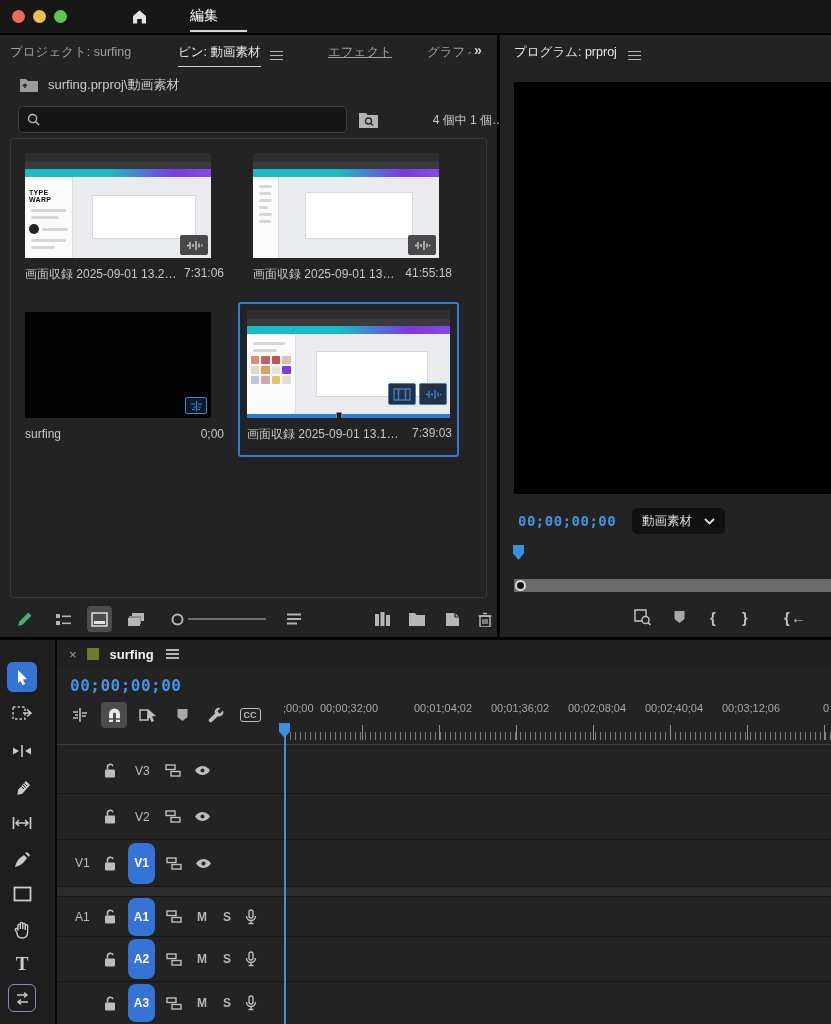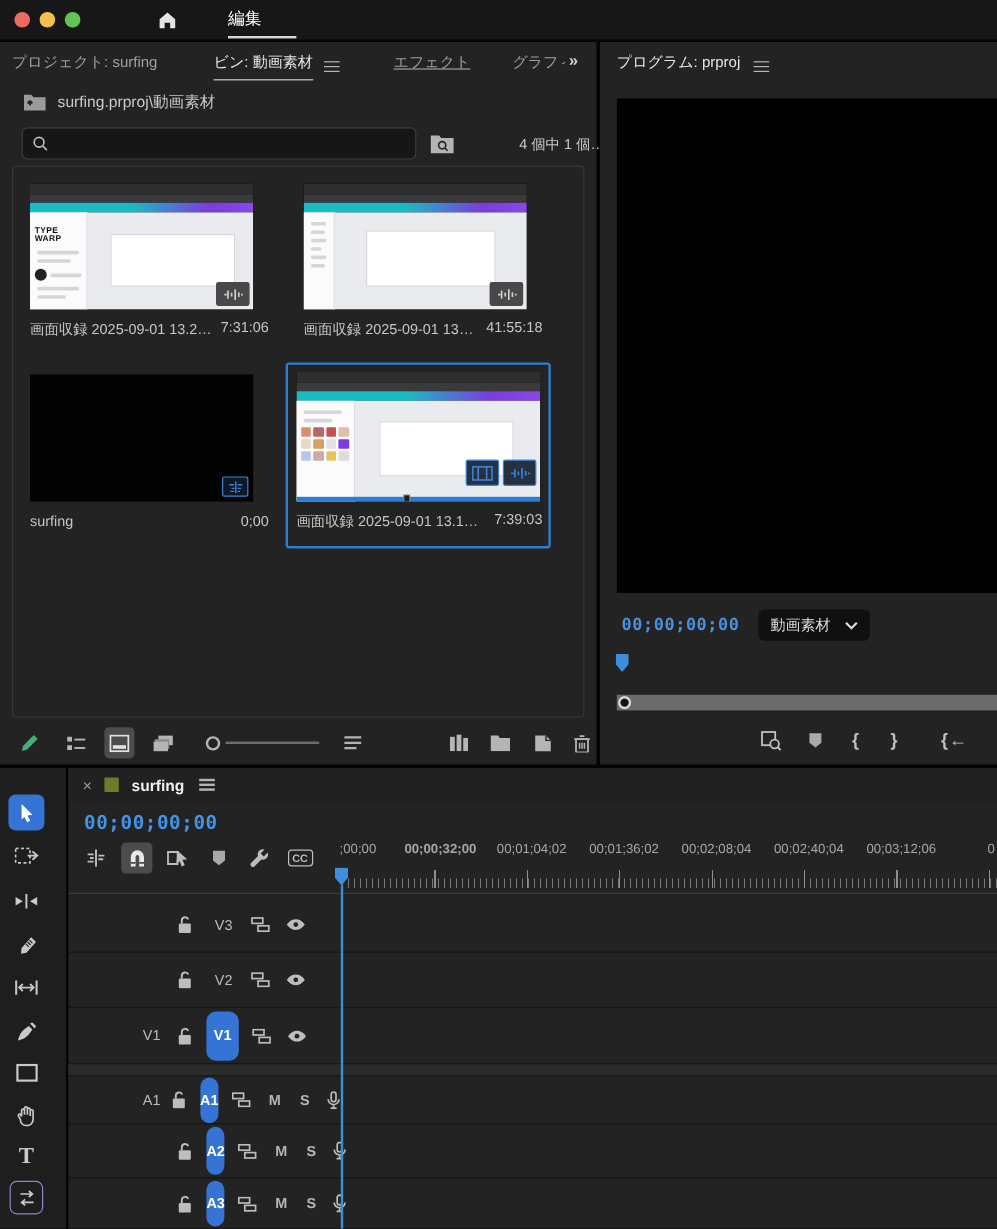--- a/index.html
+++ b/index.html
@@ -34,21 +34,21 @@
   .t-canvas { position:absolute; background:#fff; border:1px solid #d8d8d8; }
   .badge { position:absolute; display:flex; align-items:center; justify-content:center; border-radius:2px; }
   .badge.gray { background:rgba(58,58,58,.92); }
   .badge.blue { background:rgba(16,28,44,.9); border:1px solid #3b82d9; }
   .card-label { font-size:12px; color:#c6c6c6; display:flex; justify-content:space-between; }
   
   .tool24 { width:26px; height:26px; display:flex; align-items:center; justify-content:center; border-radius:4px; }
   .tool24.on { background:#4c4c4c; }
   
   .trk-row { position:absolute; left:0; right:0; border-bottom:1px solid #161616; display:flex; align-items:center; }
-  .trk-head { position:relative; width:226px; height:100%; display:flex; align-items:center;padding-left:44px; }
+  .trk-head { position:relative; width:226px; height:100%; display:flex; align-items:center; }
   .tgt-btn { width:27px; border-radius:8px; background:#3574d4; color:#fff; font-size:12px; font-weight:bold; display:flex; align-items:center; justify-content:center; }
   .pl { font-size:12px; color:#bdbdbd; }
   .ms { font-size:12px; color:#b5b5b5; font-weight:bold; }
   .ruler-ticks {
     background:
       repeating-linear-gradient(90deg,#8f8f8f 0 1px,transparent 1px 77px) left bottom/100% 15px no-repeat,
       repeating-linear-gradient(90deg,#7a7a7a 0 1px,transparent 1px 5px) left bottom/100% 8px no-repeat;
     background-repeat:no-repeat;
   }
   .playhead-mark { width:11px; height:15px; background:#3e8ede; clip-path:polygon(0 0,100% 0,100% 55%,50% 100%,0 55%); }
@@ -455,21 +455,21 @@
             <path d="M15 3.5 11.8 6.7 9.3 4.2 12.5 1A4.2 4.2 0 0 0 7 6.4L1.6 11.8a2 2 0 1 0 2.8 2.8L9.8 9.2A4.2 4.2 0 0 0 15 3.5Z" fill="#bdbdbd"></path>
           </svg>
       </span>
       <span class="tool24" style="margin-left:8px;">
         <span style="border:1.5px solid #bdbdbd;border-radius:3px;font-size:9px;font-weight:bold;color:#bdbdbd;padding:1px 3px;">CC</span>
       </span>
     </div>
 
     <div class="abs" style="left:226px;top:62px;width:548px;height:18px;font-size:11px;color:#a6a6a6;white-space:nowrap;">
       <span class="abs" style="left:0px;">;00;00</span>
-      <span class="abs" style="left:54px;font-weight:bold;">00;00;32;00</span>
+      <span class="abs" style="left:37px;">00;00;32;00</span>
       <span class="abs" style="left:131px;">00;01;04;02</span>
       <span class="abs" style="left:208px;">00;01;36;02</span>
       <span class="abs" style="left:285px;">00;02;08;04</span>
       <span class="abs" style="left:362px;">00;02;40;04</span>
       <span class="abs" style="left:439px;">00;03;12;06</span>
       <span class="abs" style="left:540px;">0</span>
     </div>
 
     <div class="abs ruler-ticks" style="left:228px;top:82px;width:546px;height:18px;"></div>
     <span class="abs playhead-mark" style="left:222px;top:83px;"></span>

